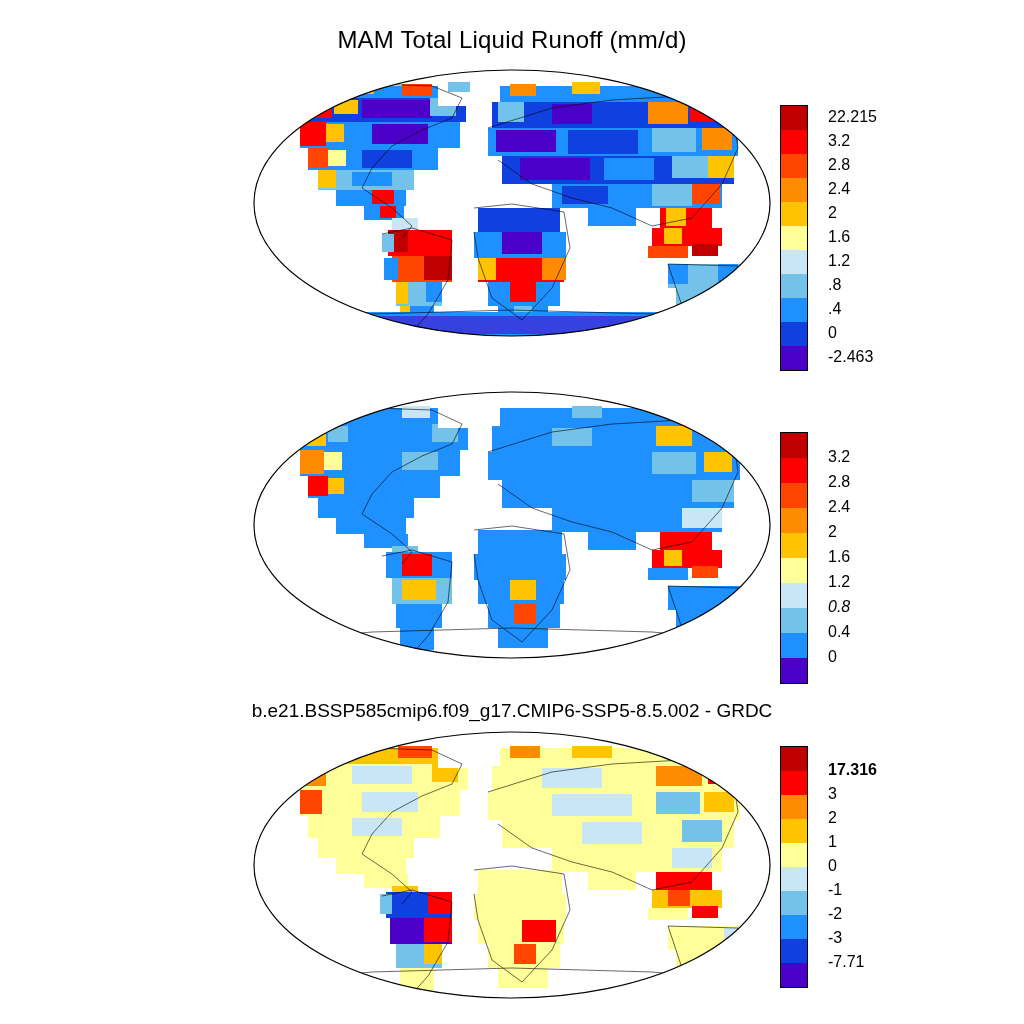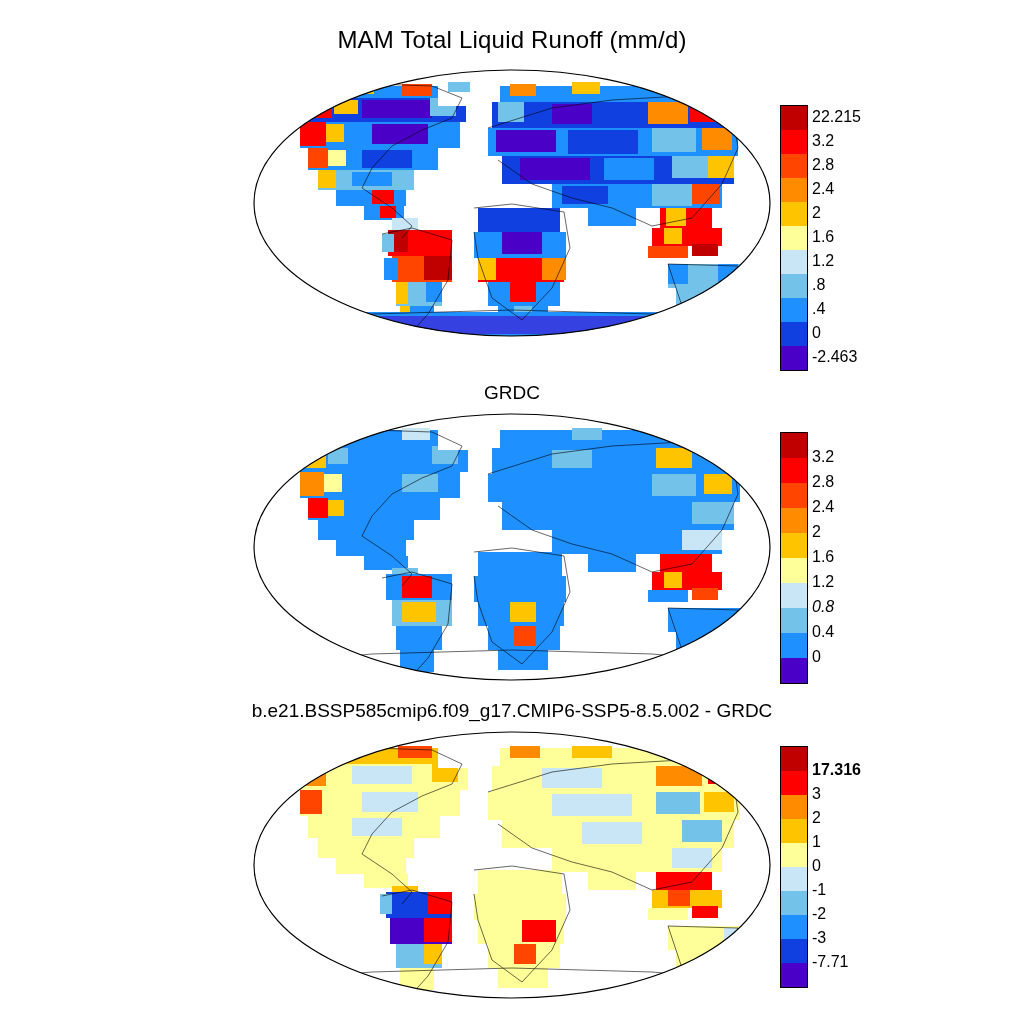--- a/index.html
+++ b/index.html
@@ -31,21 +31,21 @@
   }
   .cbar .seg{width:26px;}
   .cbar-labels{
     position:absolute;
     left:32px;
     top:0;
     font-size:16px;
     width:90px;
   }
   .cbar-labels span{
-    position:absolute;left:0;white-space:nowrap;
+    position:absolute;left:16px;white-space:nowrap;
     transform:translateY(-50%);
   }
   .cbar-box{position:absolute;}
 </style>
 </head>
 <body>
 
 <div class="main-title">MAM Total Liquid Runoff (mm/d)</div>
 
 <div class="panel" style="top:60px;">
@@ -203,21 +203,20 @@
         <span style="top: 156px;">1.2</span>
         <span style="top: 180px;">.8</span>
         <span style="top: 204px;">.4</span>
         <span style="top: 228px;">0</span>
         <span style="top: 252px;">-2.463</span>
       </div>
   </div>
 </div>
 
 <div class="panel" style="top:382px;">
-  <div class="panel-title">GRDC</div>
 
   <div class="globe" style="margin-top:8px;">
     <svg width="520" height="270" viewBox="0 0 520 270">
       <defs>
         <clipPath id="clipB">
             <ellipse cx="260" cy="135" rx="258" ry="133"></ellipse>
           </clipPath>
       </defs>
       <g clip-path="url(#clipB)">
         <rect x="0" y="0" width="520" height="270" fill="#ffffff"></rect>

